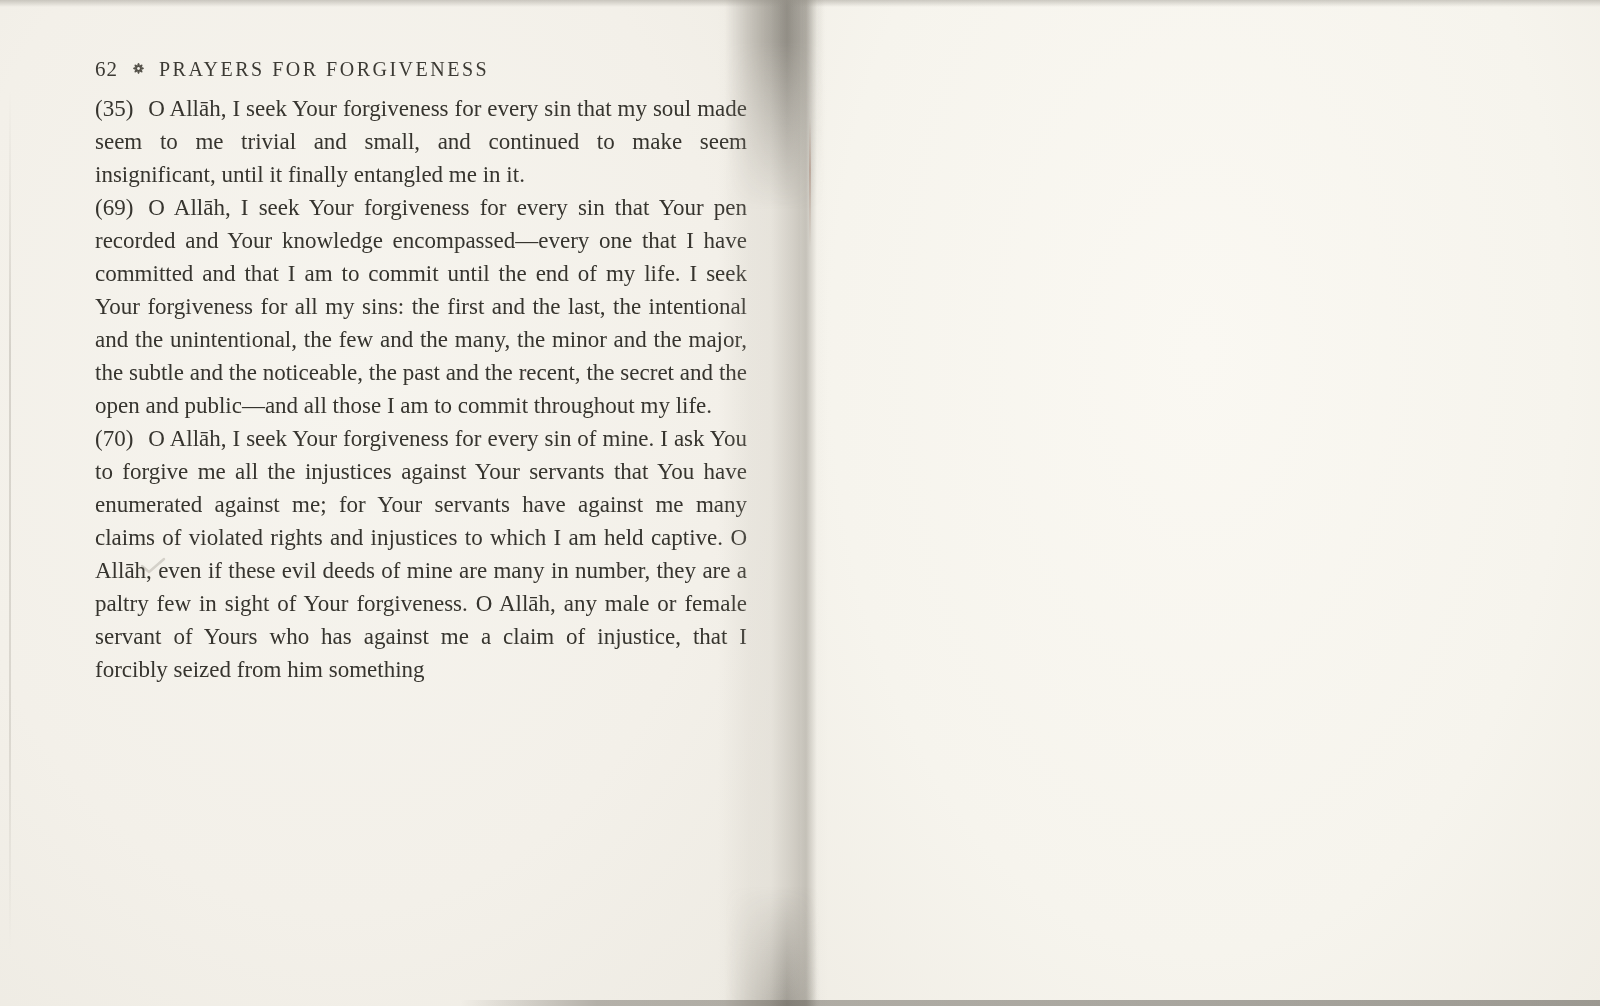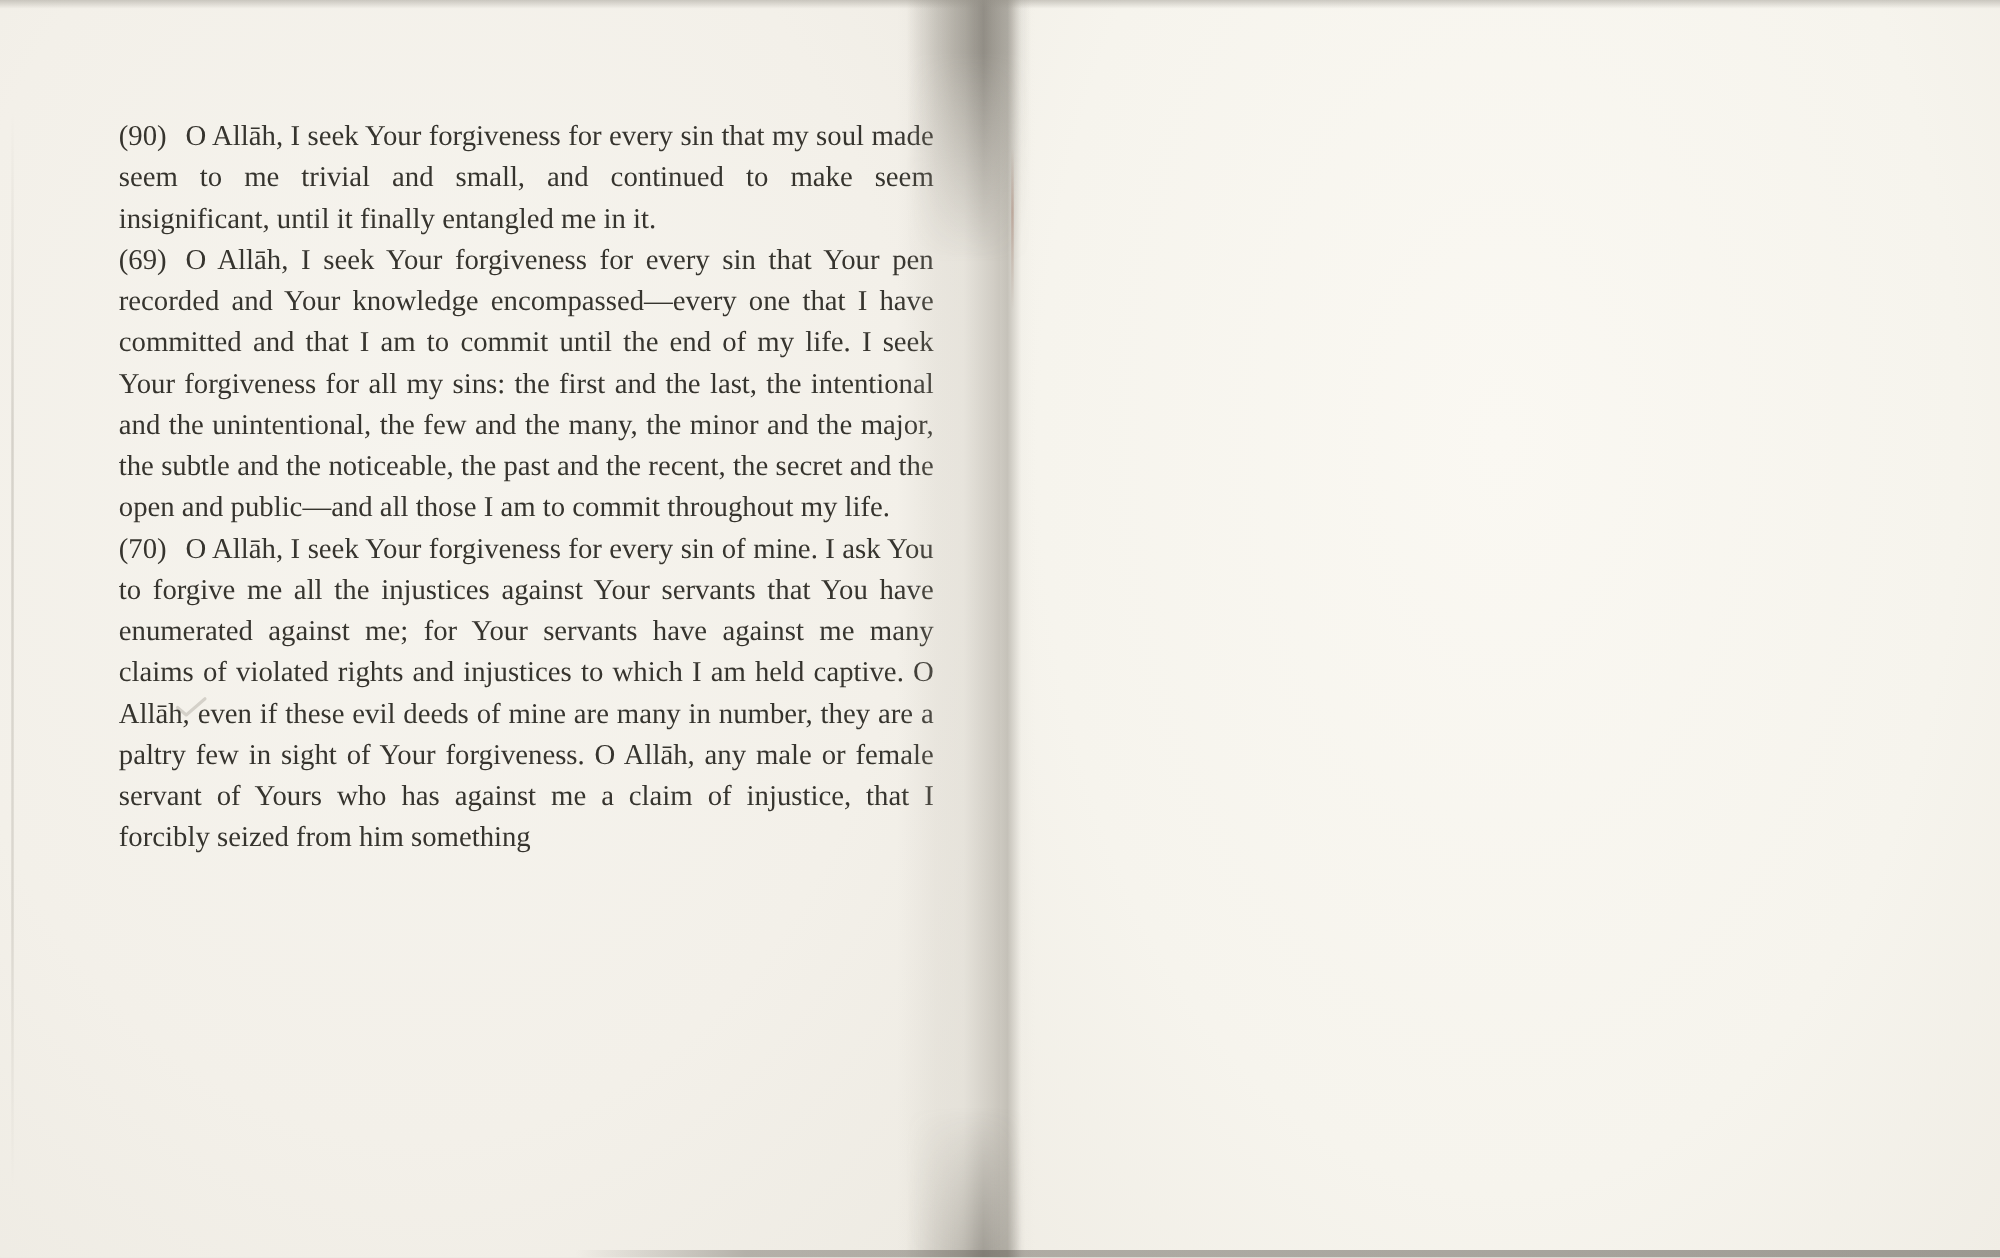--- a/index.html
+++ b/index.html
@@ -93,24 +93,35 @@
   .en-68 { margin-top: 7px;  }
   .en-69 { margin-top: 58px; }
   .en-70 { margin-top: 75px; }
 </style>
 </head>
 <body>
 
 <div class="scan">
 
   <div class="page page-left">
+    <div class="running-header header-left">
+      <span class="page-num">62</span><svg class="floret" width="13" height="13" viewBox="-12 -12 24 24" aria-hidden="true">
+        <g fill="#55524a">
+          <ellipse rx="2.6" ry="10"></ellipse>
+          <ellipse rx="2.6" ry="10" transform="rotate(45)"></ellipse>
+          <ellipse rx="2.6" ry="10" transform="rotate(90)"></ellipse>
+          <ellipse rx="2.6" ry="10" transform="rotate(135)"></ellipse>
+        </g>
+        <circle r="2.6" fill="#f3f0e9"></circle>
+      </svg><span>PRAYERS FOR FORGIVENESS</span>
+    </div>
 
     <div class="en-column">
       <p class="en en-68">
-        <span class="pnum">(90)</span><span>O Allāh, I seek Your forgiveness for every sin that my soul made seem to me trivial and small, and continued to make seem insignificant, until it finally entangled me in it.</span>
+        <span class="pnum">(35)</span><span>O Allāh, I seek Your forgiveness for every sin that my soul made seem to me trivial and small, and continued to make seem insignificant, until it finally entangled me in it.</span>
       </p>
       <p class="en en-69">
         <span class="pnum">(69)</span><span>O Allāh, I seek Your forgiveness for every sin that Your pen recorded and Your knowledge encompassed—every one that I have committed and that I am to commit until the end of my life. I seek Your forgiveness for all my sins: the first and the last, the intentional and the unintentional, the few and the many, the minor and the major, the subtle and the noticeable, the past and the recent, the secret and the open and public—and all those I am to commit throughout my life.</span>
       </p>
       <p class="en en-70">
         <span class="pnum">(70)</span><span>O Allāh, I seek Your forgiveness for every sin of mine. I ask You to forgive me all the injustices against Your servants that You have enumerated against me; for Your servants have against me many claims of violated rights and injustices to which I am held captive. O Allāh, even if these evil deeds of mine are many in number, they are a paltry few in sight of Your forgiveness. O Allāh, any male or female servant of Yours who has against me a claim of injustice, that I forcibly seized from him something</span>
       </p>
     </div>
   </div>
 

